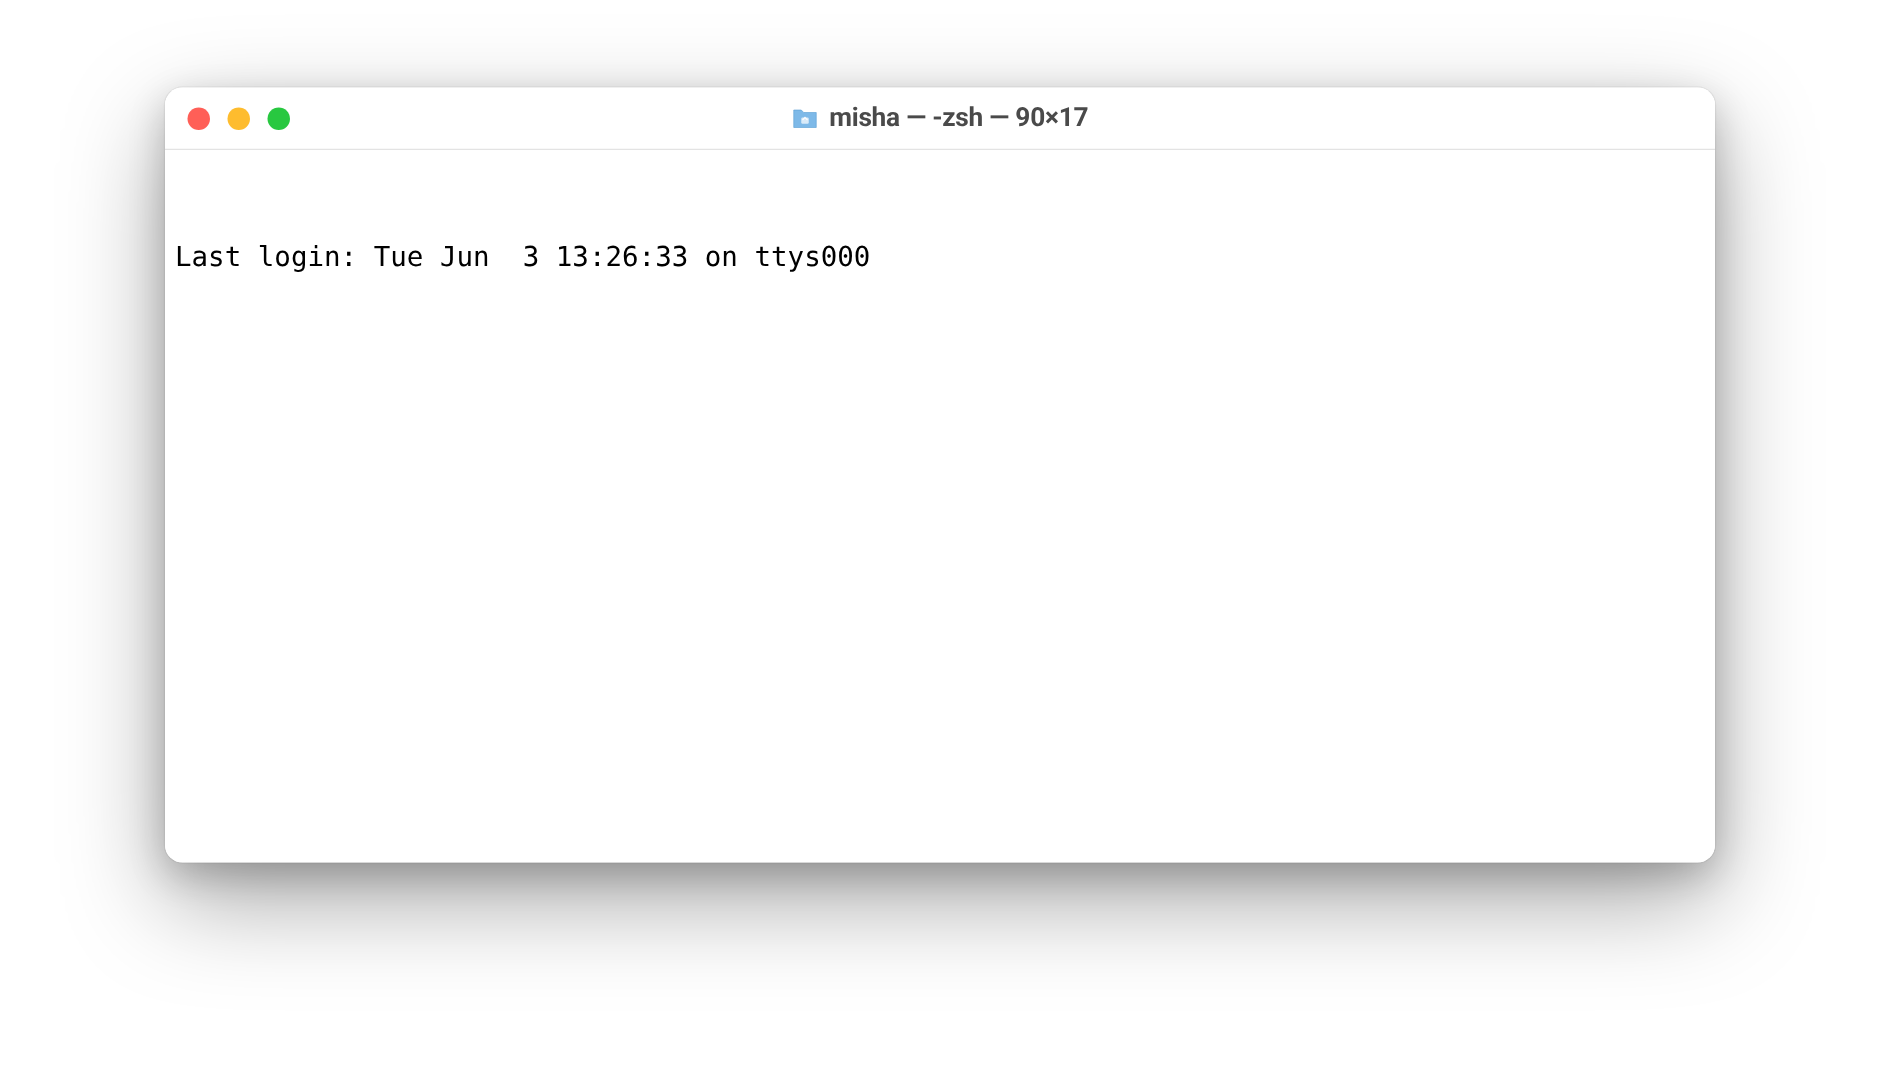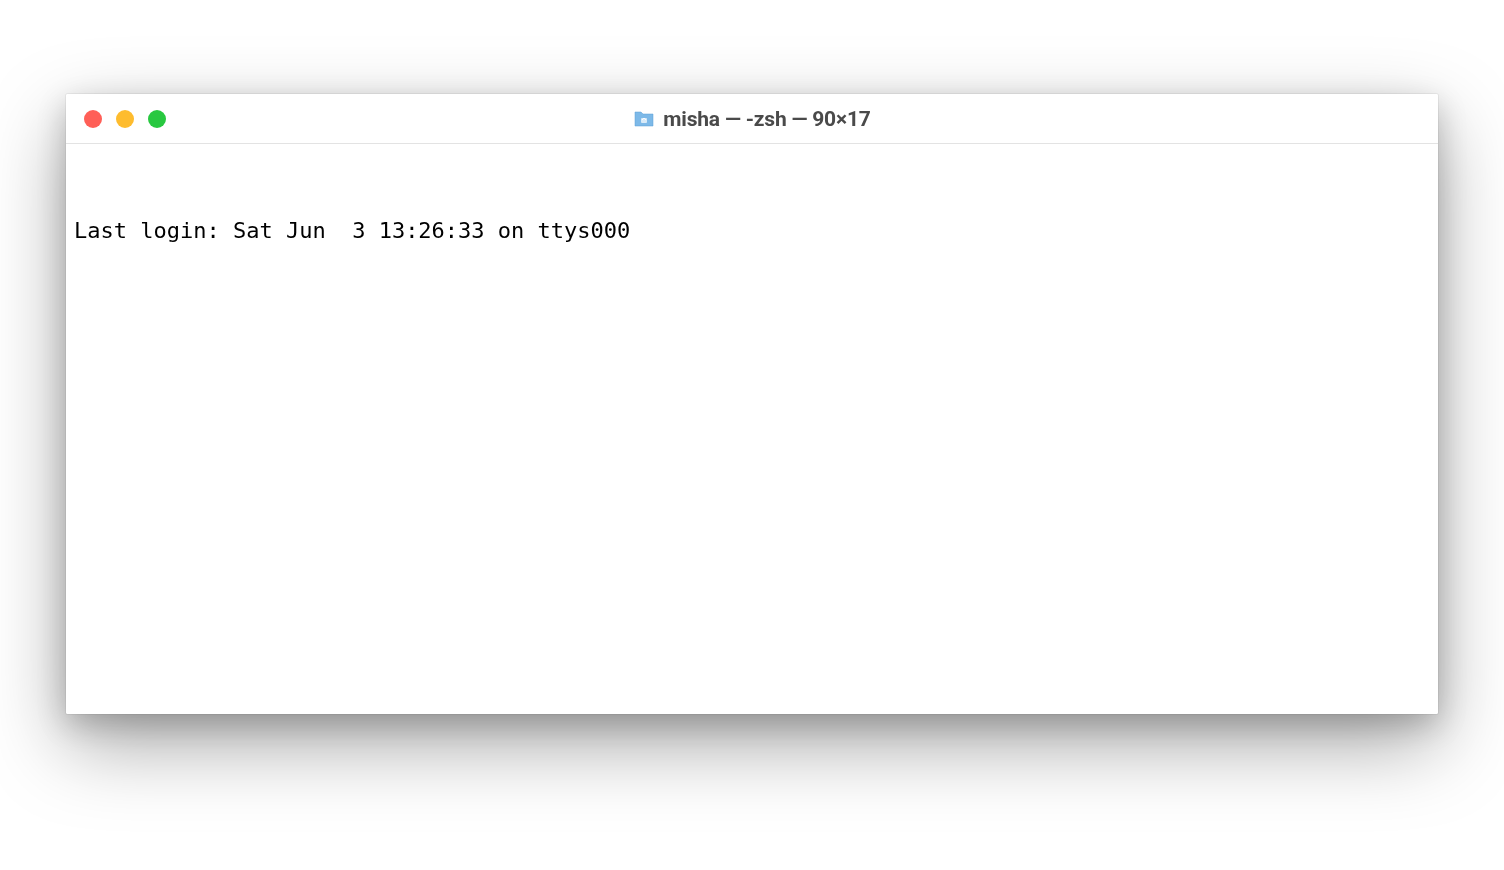--- a/index.html
+++ b/index.html
@@ -11,29 +11,28 @@
       background: #ffffff;
       width: 1504px;
       height: 870px;
       display: flex;
       align-items: flex-start;
       justify-content: center;
       padding-top: 70px;
       font-family: -apple-system, BlinkMacSystemFont, "Segoe UI", Roboto, sans-serif;
     }
     .window {
-      width: 1372px;
+      width: 1240px;
       height: 620px;
       background: #ffffff;
-      border-radius: 2px;
+      border-radius: 14px;
       box-shadow: 0 30px 80px rgba(0,0,0,0.35), 0 10px 30px rgba(0,0,0,0.2), 0 0 0 1px rgba(0,0,0,0.05);
       overflow: hidden;
       display: flex;
       flex-direction: column;
-      margin-top: 24px;
     }
     .titlebar {
       height: 50px;
       background: #ffffff;
       border-bottom: 1px solid #e3e3e3;
       display: flex;
       align-items: center;
       position: relative;
       padding: 0 18px;
     }
@@ -105,15 +104,15 @@
         <svg viewBox="0 0 22 18" width="22" height="18">
           <path d="M2 2 L8 2 L10 4 L20 4 L20 16 L2 16 Z" fill="#7db9e8" stroke="#5a9fd4" stroke-width="0.5"></path>
           <rect x="8" y="8" width="6" height="5" fill="#ffffff" opacity="0.7" rx="1"></rect>
           <path d="M9 10 L11 8 L13 10" fill="none" stroke="#ffffff" stroke-width="1" opacity="0.9"></path>
         </svg>
       </span>
       <span class="title-text">misha — -zsh — 90×17</span>
     </div>
   </div>
   <div class="terminal-body">
-    <span class="terminal-line">Last login: Sat Jun  3 13:26:33 on ttys000</span>
+    <span class="terminal-line">Last login: Tue Jun  3 13:26:33 on ttys000</span>
   </div>
 </div>
 
 </body></html>

